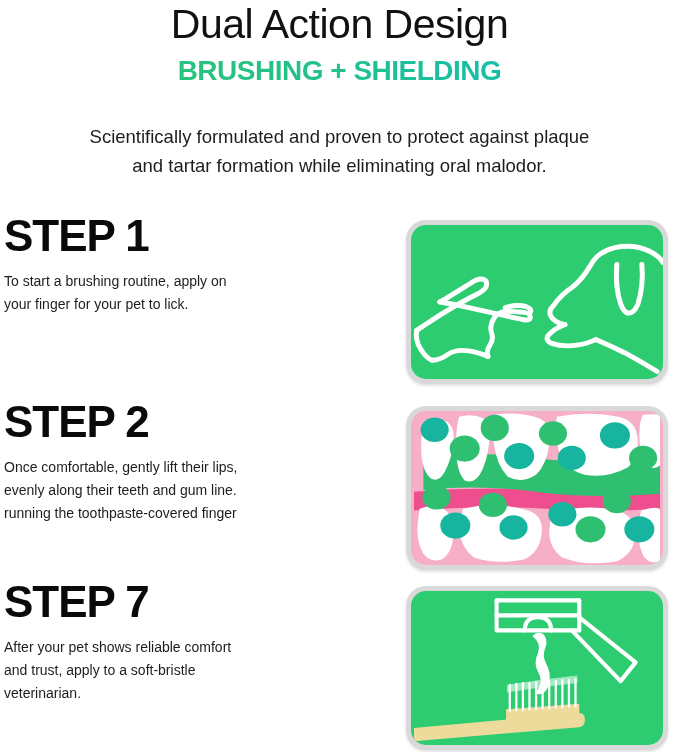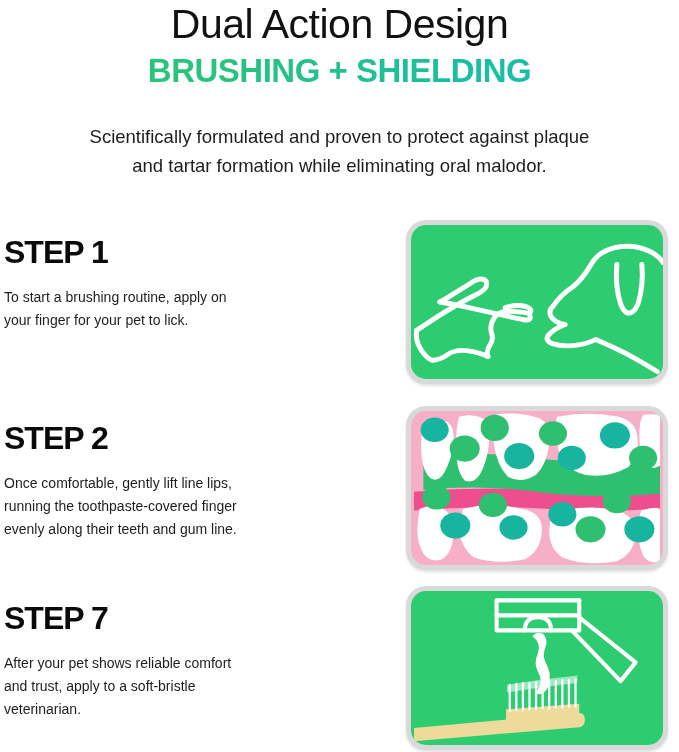--- a/index.html
+++ b/index.html
@@ -17,21 +17,21 @@
     font-family:"Liberation Sans", sans-serif;
     font-weight:300;
     font-size:41px;
     line-height:44px;
     letter-spacing:-0.5px;
     color:#111111;
   }
   .headline-bottom {
     font-family:"Liberation Sans", sans-serif;
     font-weight:bold;
-    font-size:33px;
+    font-size:28px;
     line-height:50px;
     letter-spacing:-0.5px;
     background:linear-gradient(90deg,#2ECC71 0%,#27C281 35%,#19BFA3 70%,#13BDAF 100%);
     -webkit-background-clip:text;
     background-clip:text;
     color:transparent;
     -webkit-text-fill-color:transparent;
     display:block;
     text-align:center;
   }
@@ -48,25 +48,24 @@
   
   .steps { position:absolute; left:0; top:212px; width:679px; }
   .step-row { position:relative; height:186px; }
   .step-row.r2 { height:180px; }
   .step-row.r3 { height:176px; }
 
   .step-left { position:absolute; left:4px; top:0; width:398px; }
   .step-title {
     font-family:"Liberation Sans", sans-serif;
     font-weight:bold;
-    font-size:32px;
+    font-size:44px;
     line-height:48px;
     letter-spacing:-1px;
     color:#0a0a0a;
-    margin-top:16px;
   }
   .step-body {
     margin-top:10px;
     font-size:14px;
     line-height:23px;
     color:#1d1d1d;
     font-weight:400;
   }
   .step-body .line { display:block; }
 
@@ -149,23 +148,23 @@
             </g>
           </svg>
         </div>
       </div>
     </div>
 
     <div class="step-row r2">
       <div class="step-left">
         <div class="step-title">STEP 2</div>
         <div class="step-body">
-          <span class="line">Once comfortable, gently lift line lips,</span>
+          <span class="line">Once comfortable, gently lift their lips,</span>
+          <span class="line">evenly along their teeth and gum line.</span>
           <span class="line">running the toothpaste-covered finger</span>
-          <span class="line">evenly along their teeth and gum line.</span>
         </div>
       </div>
 
       <div class="panel-wrap">
         <div class="panel pink">
           <svg viewBox="0 0 262 164">
 
             <path d="M0 86 Q70 80 140 84 Q200 88 262 84 L262 104 Q200 108 140 104
                      Q70 100 0 106 Z" fill="#EE4E8E"></path>
 

